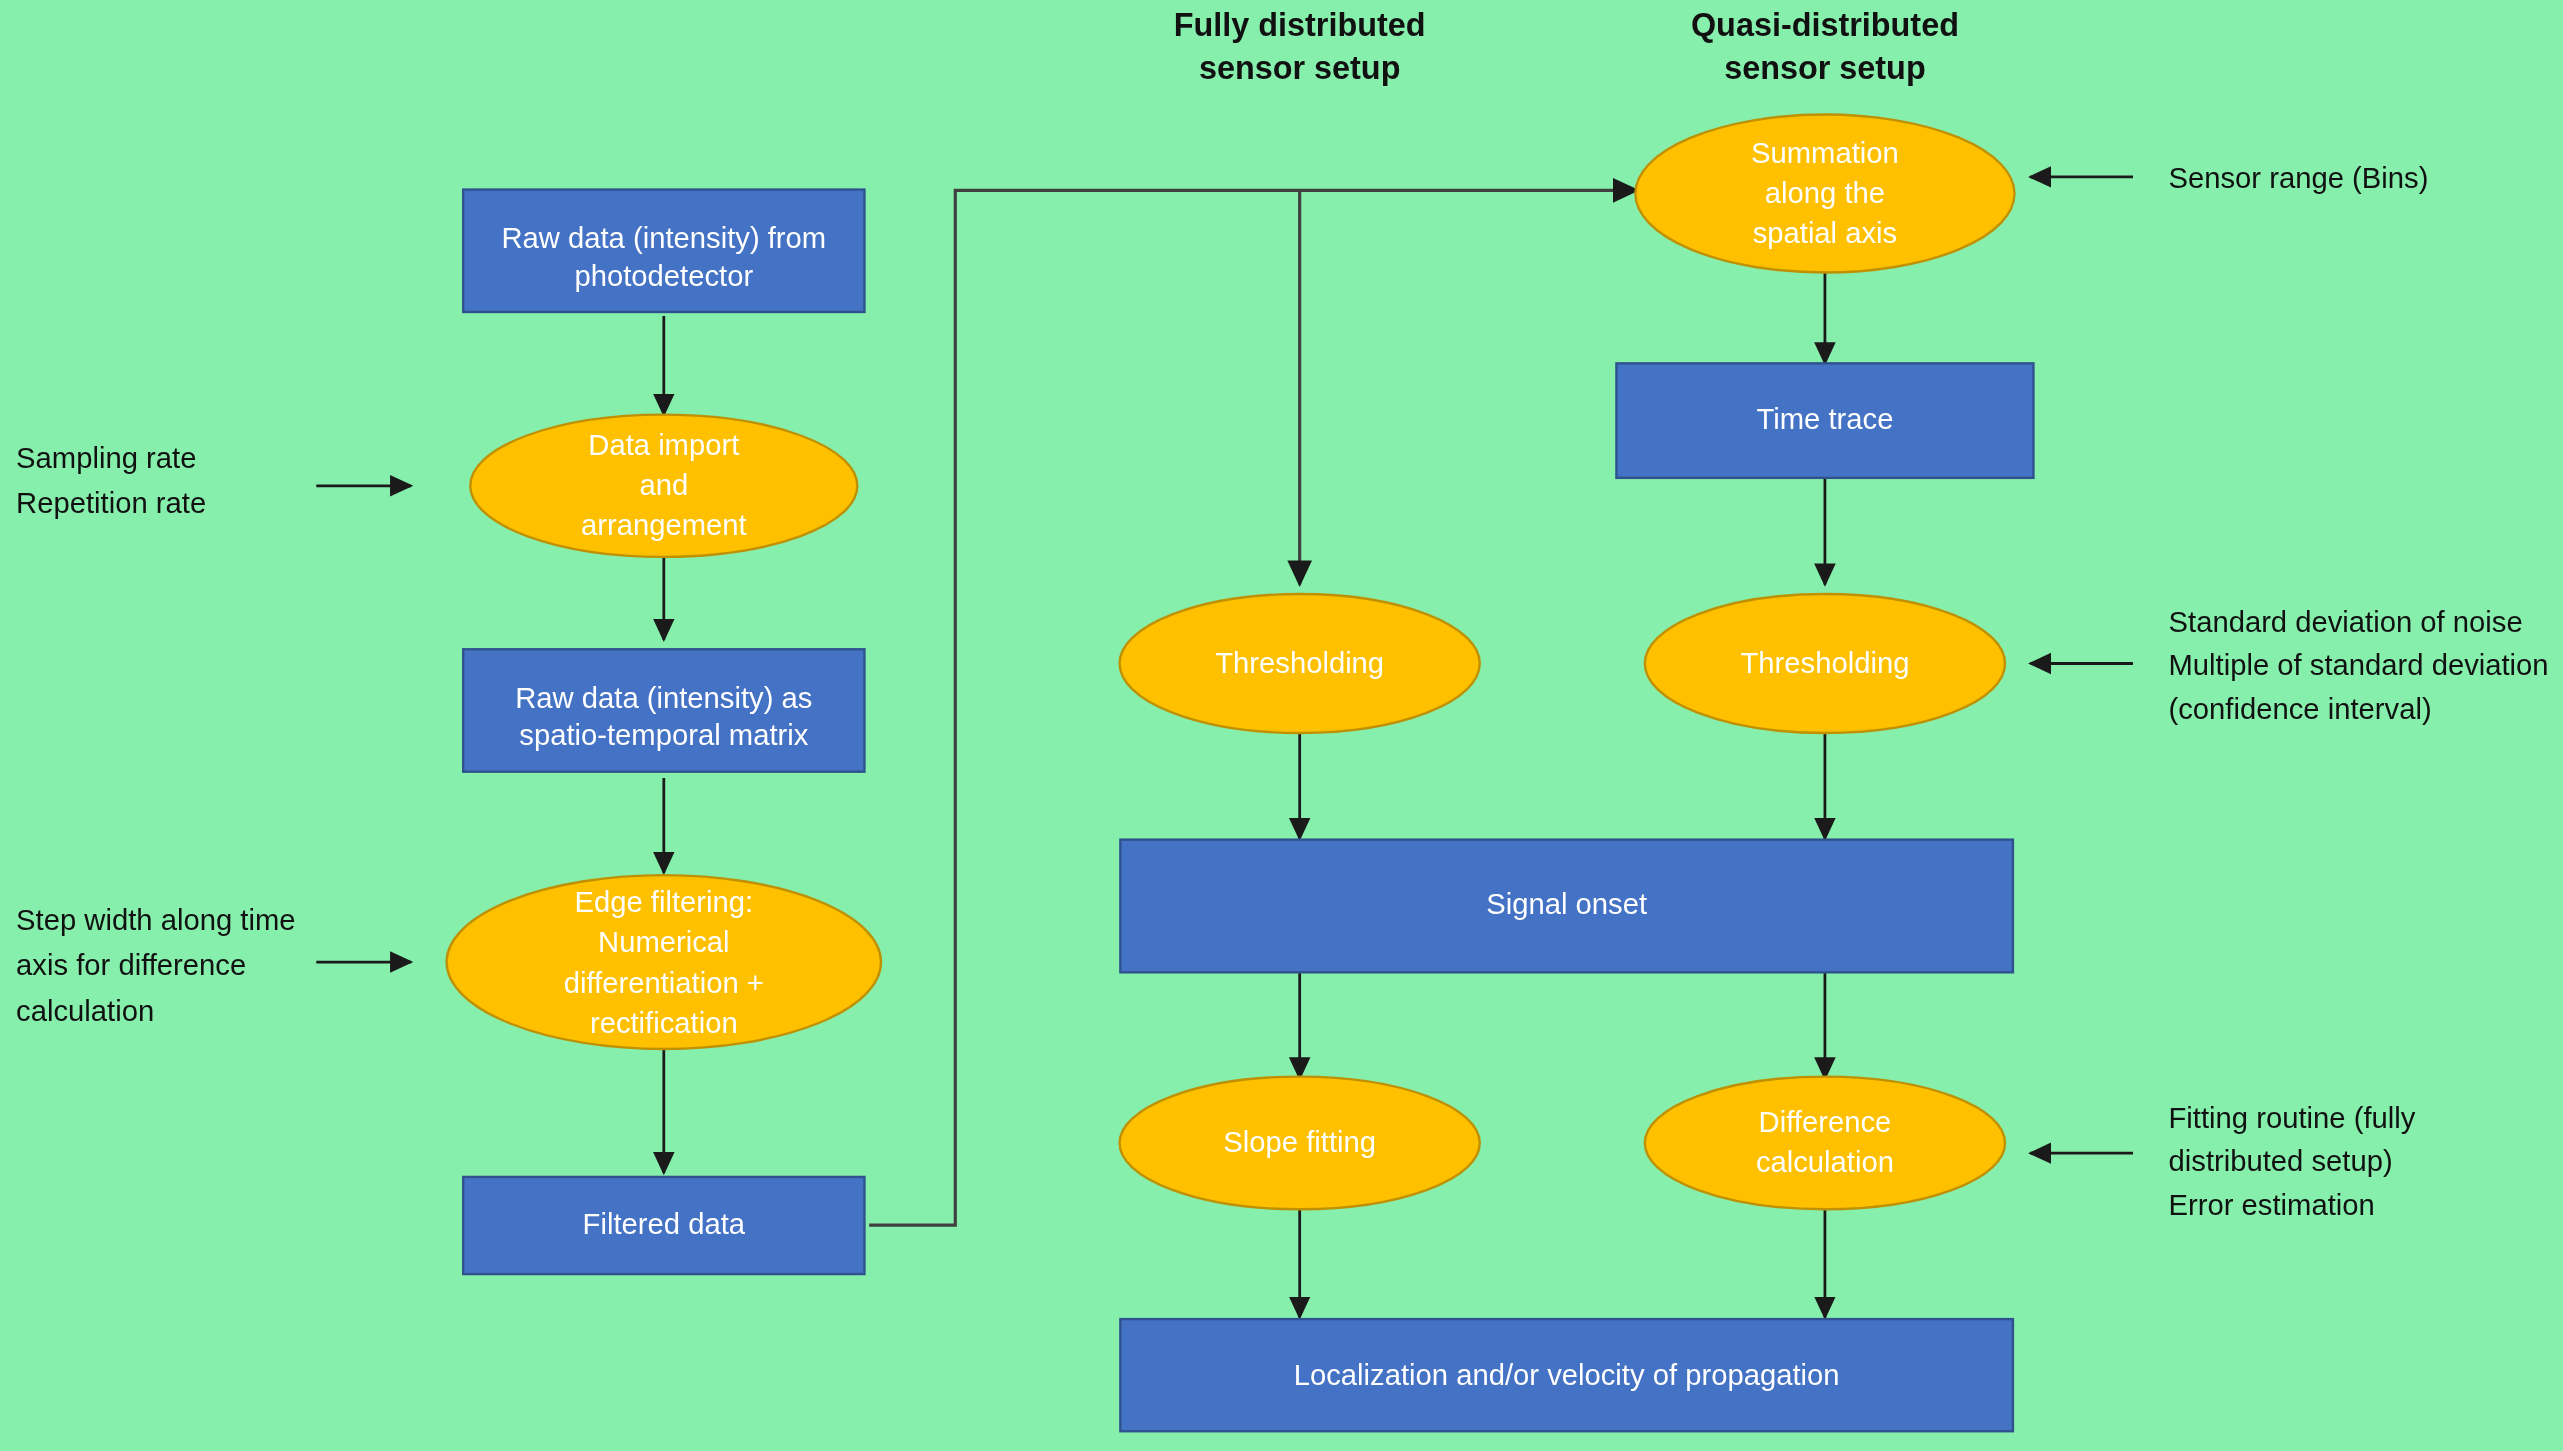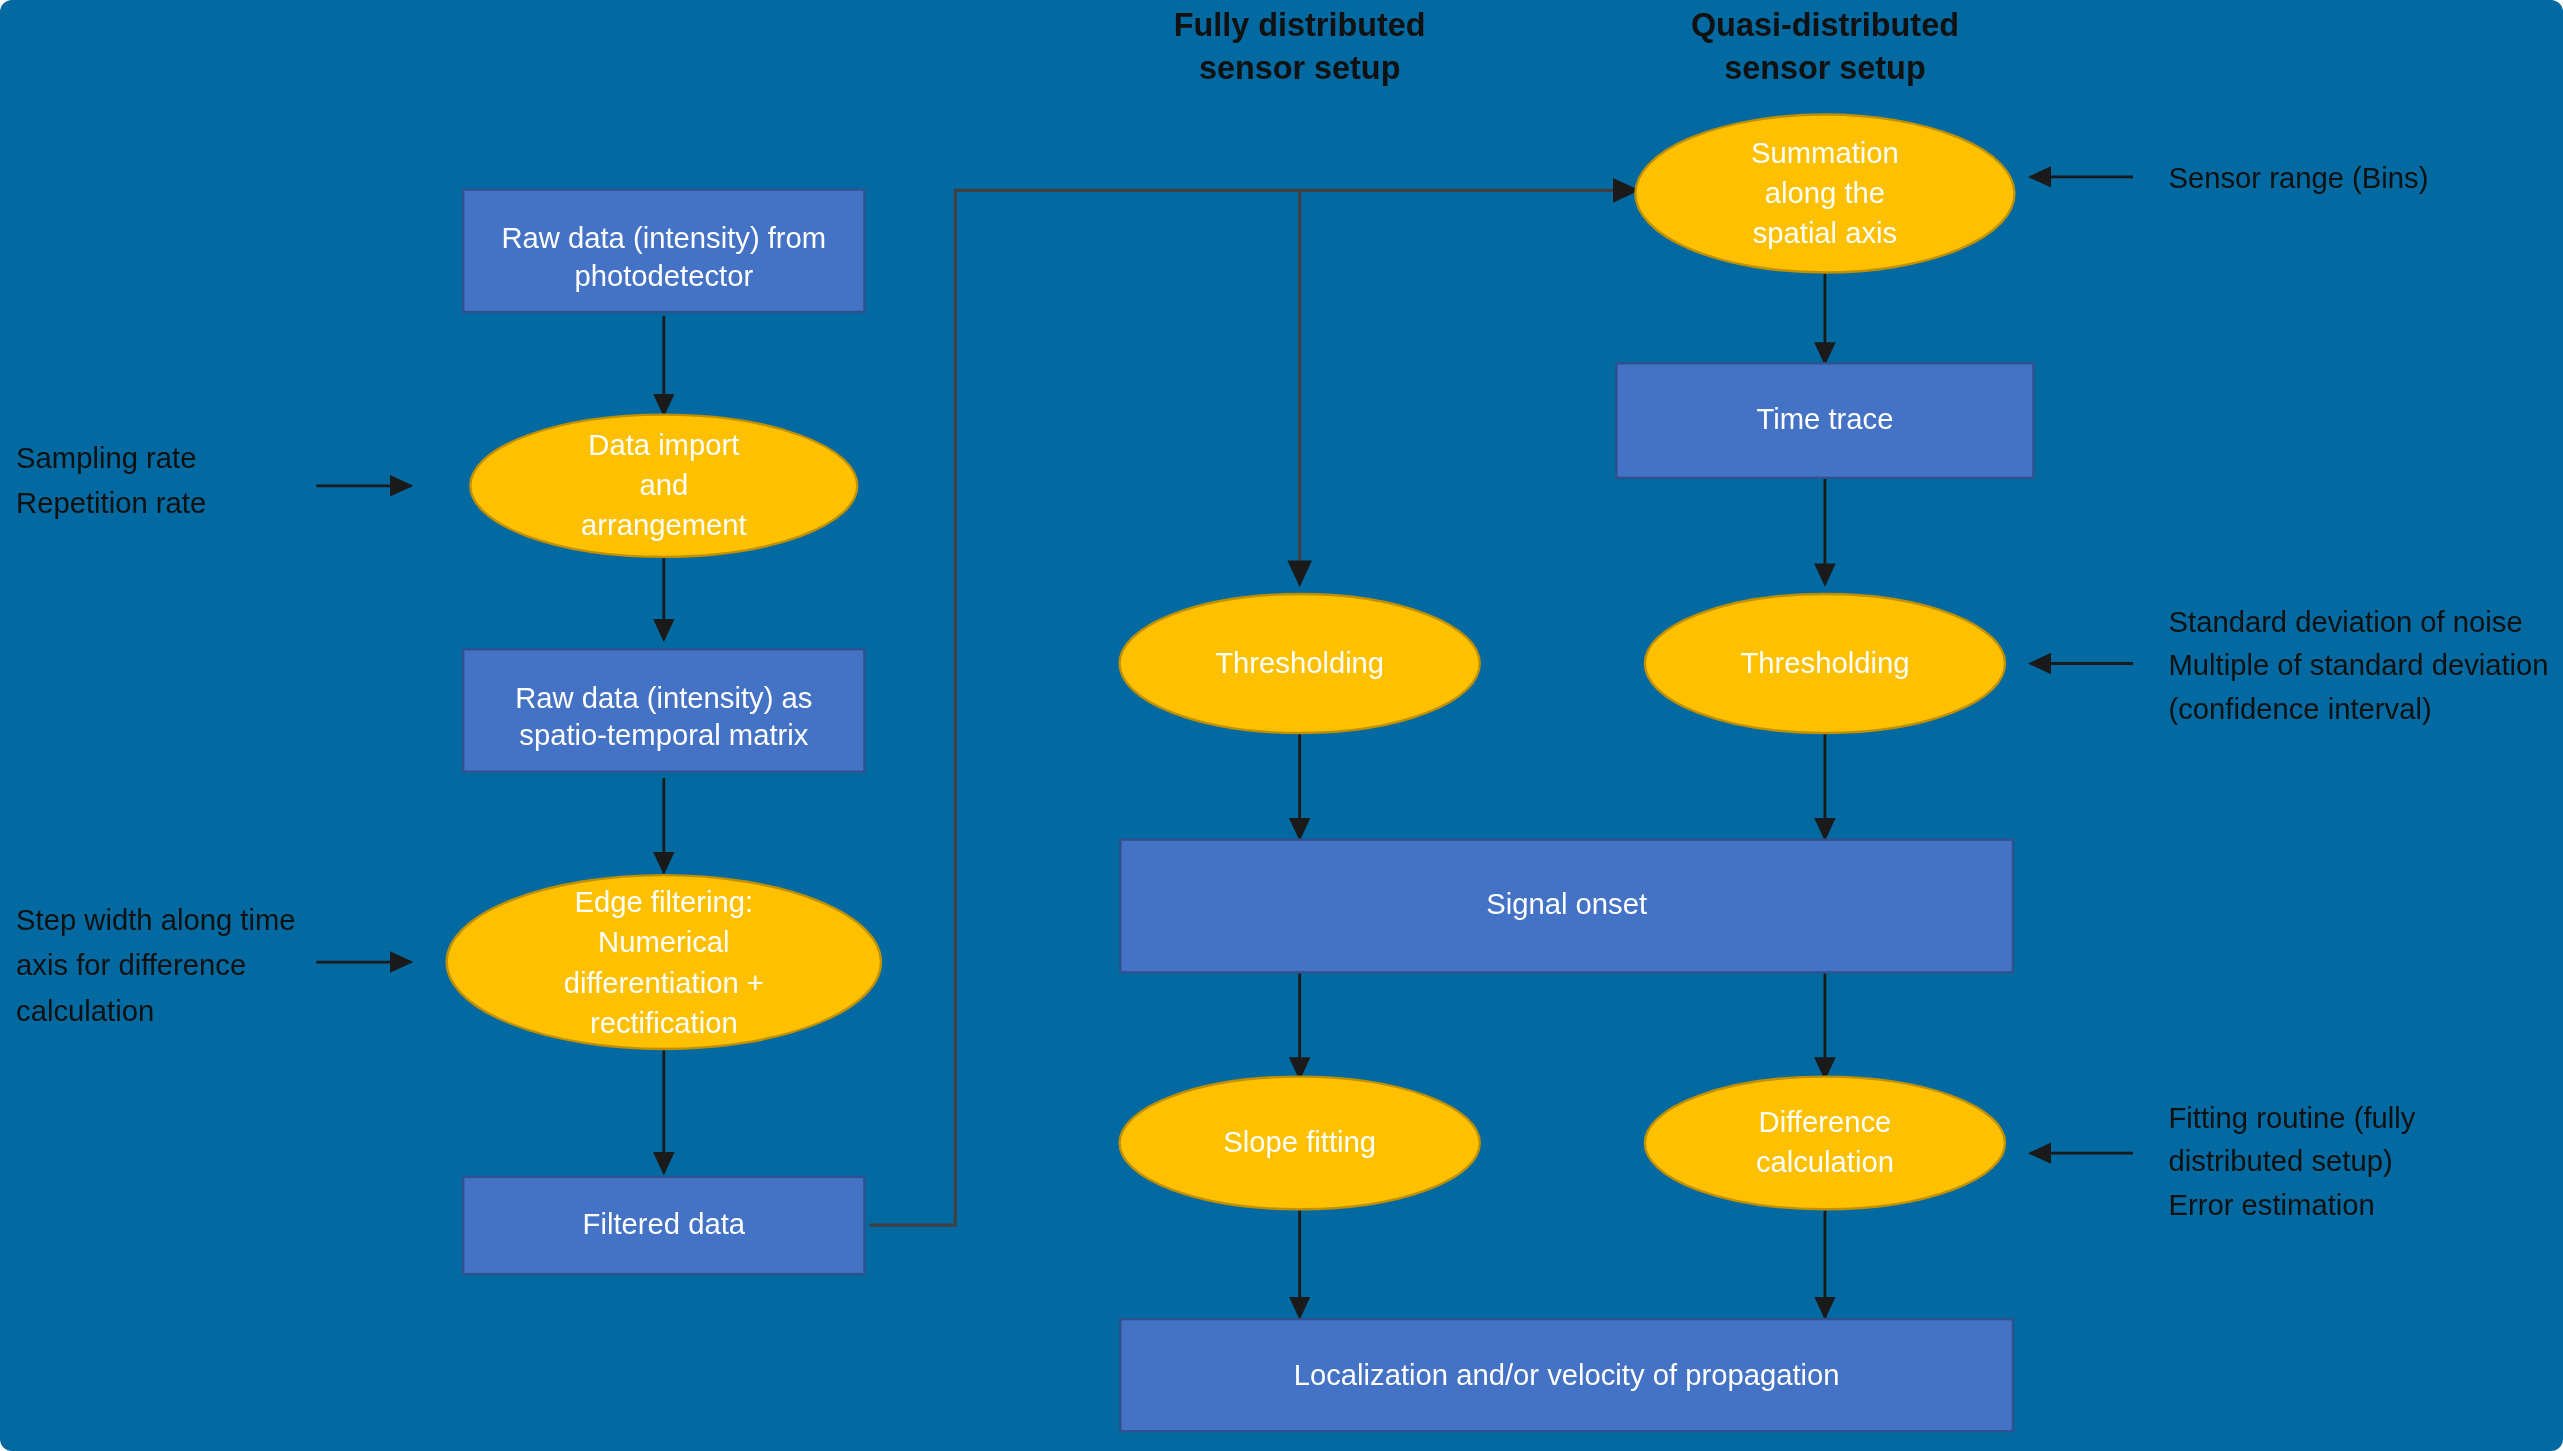--- a/index.html
+++ b/index.html
@@ -7,23 +7,22 @@
     padding: 0;
     background: #ffffff;
   }
   body {
     font-family: "Liberation Sans", sans-serif;
   }
   #canvas {
     position: relative;
     width: 2563px;
     height: 1451px;
-    background: #0369a1;
+    background: #86efac;
     overflow: hidden;
-    border-radius: 12px;
   }
   svg.flow {
     position: absolute;
     left: 0;
     top: 0;
     width: 2563px;
     height: 1451px;
   }
   .node-text {
     fill: #ffffff;

